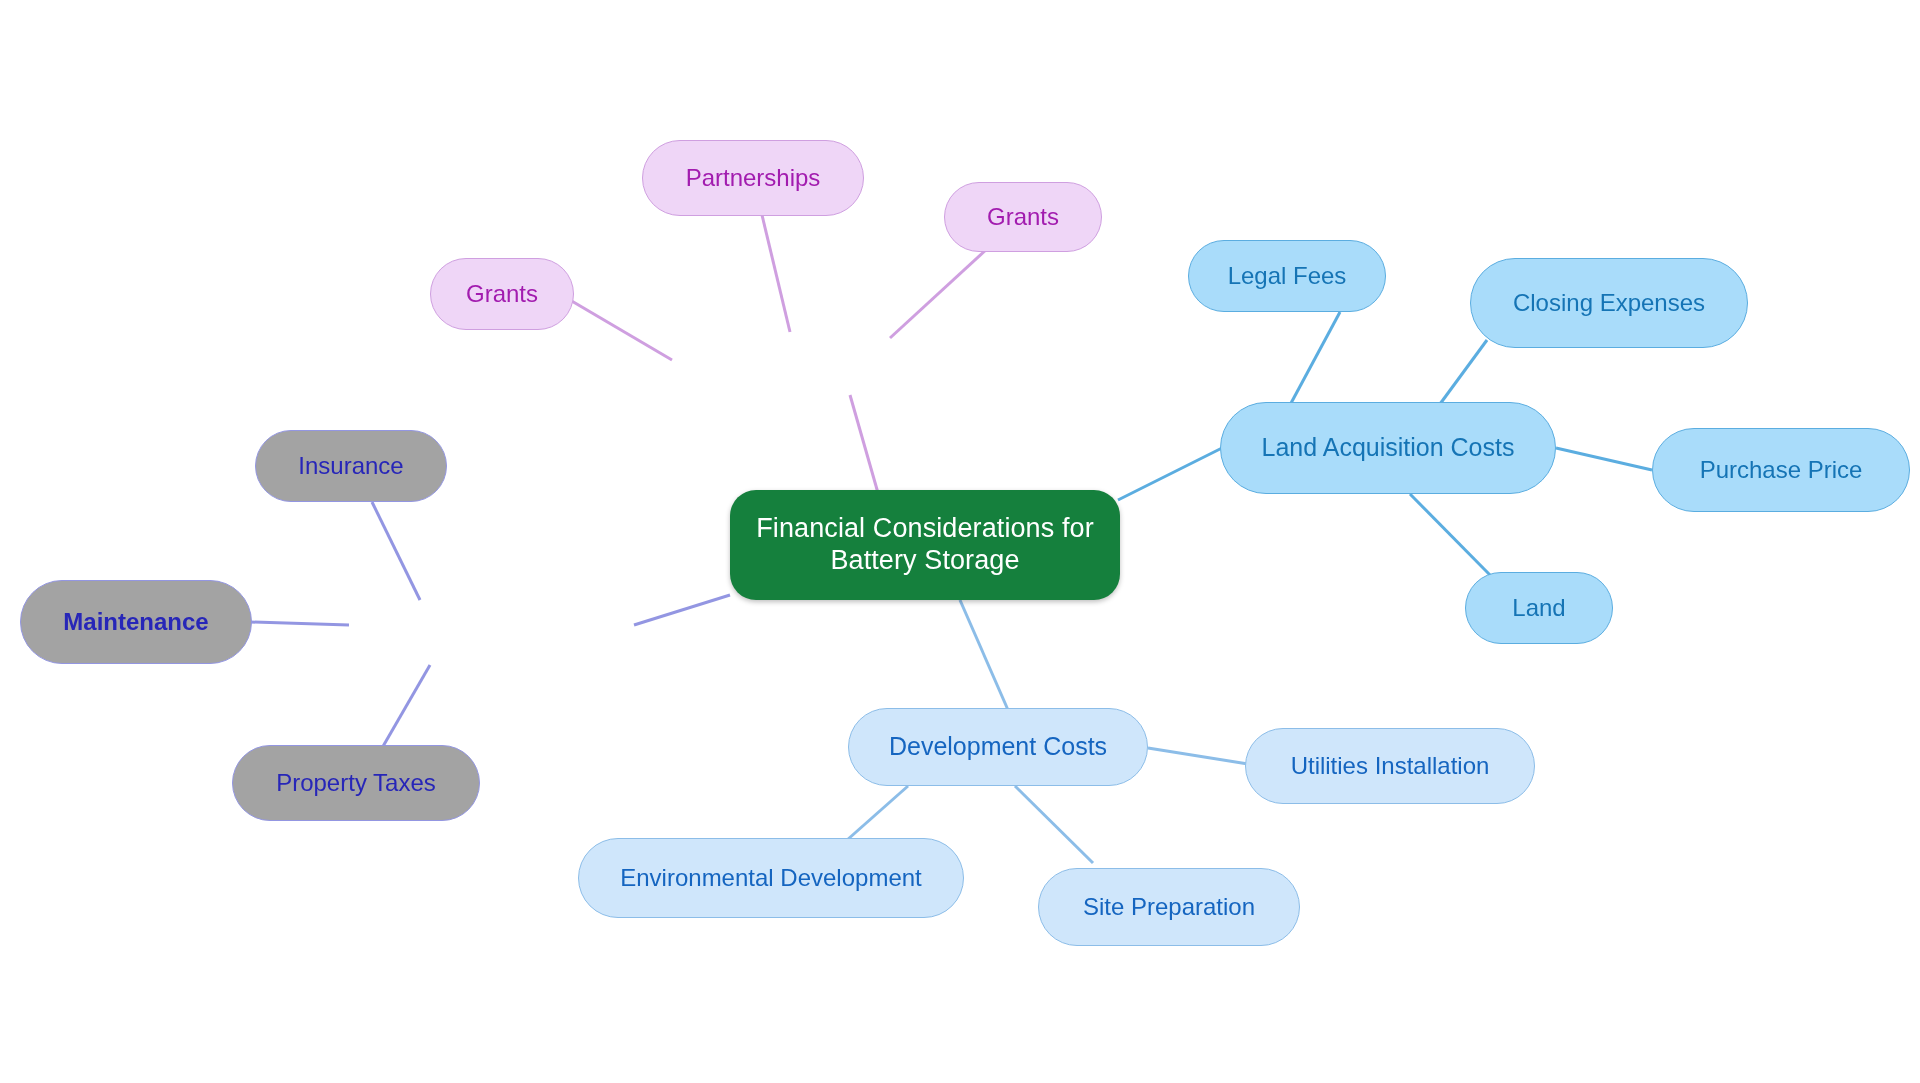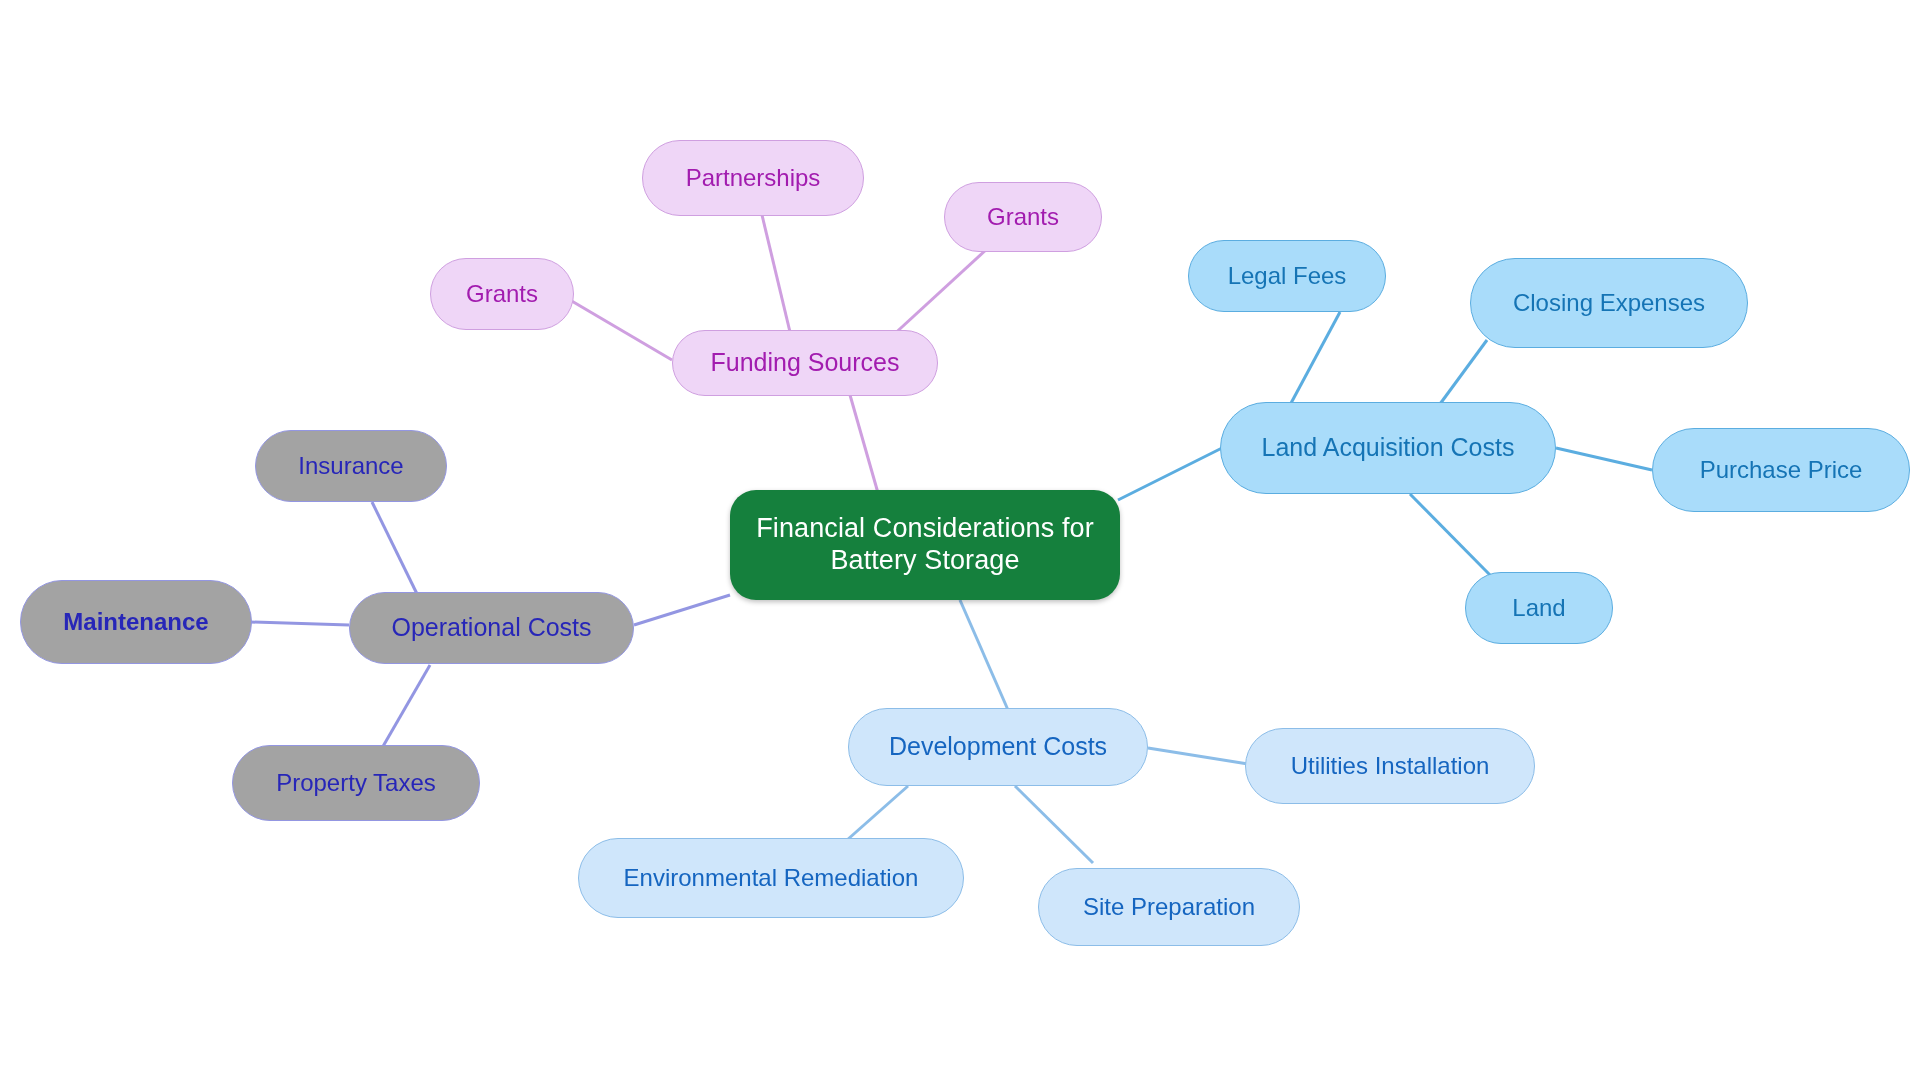--- a/index.html
+++ b/index.html
@@ -89,23 +89,20 @@
     <line x1="420" y1="600" x2="372" y2="502" stroke="#9396e2" stroke-width="3"></line>
     <line x1="349" y1="625" x2="250" y2="622" stroke="#9396e2" stroke-width="3"></line>
     <line x1="430" y1="665" x2="378" y2="755" stroke="#9396e2" stroke-width="3"></line>
   </svg>
 
   <div class="node node-root" style="left:730px; top:490px; width:390px; height:110px;">
     <span>Financial Considerations for
 Battery Storage</span>
   </div>
 
-  <div class="node node-branch c-magenta" style="left:672px; top:330px; width:266px; height:66px;">
-    <span>Funding Sources</span>
-  </div>
 
   <div class="node node-leaf c-magenta" style="left:642px; top:140px; width:222px; height:76px;">
     <span>Partnerships</span>
   </div>
 
   <div class="node node-leaf c-magenta" style="left:944px; top:182px; width:158px; height:70px;">
     <span>Grants</span>
   </div>
 
   <div class="node node-leaf c-magenta" style="left:430px; top:258px; width:144px; height:72px;">
@@ -134,30 +131,27 @@
 
   <div class="node node-branch c-lightblue" style="left:848px; top:708px; width:300px; height:78px;">
     <span>Development Costs</span>
   </div>
 
   <div class="node node-leaf c-lightblue" style="left:1245px; top:728px; width:290px; height:76px;">
     <span>Utilities Installation</span>
   </div>
 
   <div class="node node-leaf c-lightblue" style="left:578px; top:838px; width:386px; height:80px;">
-    <span>Environmental Remediation</span>
+    <span>Environmental Development</span>
   </div>
 
   <div class="node node-leaf c-lightblue" style="left:1038px; top:856px; width:262px; height:78px;margin-top:12px;">
     <span>Site Preparation</span>
   </div>
 
-  <div class="node node-branch c-indigo" style="left:349px; top:592px; width:285px; height:72px;">
-    <span>Operational Costs</span>
-  </div>
 
   <div class="node node-leaf c-indigo" style="left:255px; top:430px; width:192px; height:72px;">
     <span>Insurance</span>
   </div>
 
   <div class="node node-leaf c-indigo" style="left:20px; top:580px; width:232px; height:84px;font-weight:bold;">
     <span>Maintenance</span>
   </div>
 
   <div class="node node-leaf c-indigo" style="left:232px; top:745px; width:248px; height:76px;">

